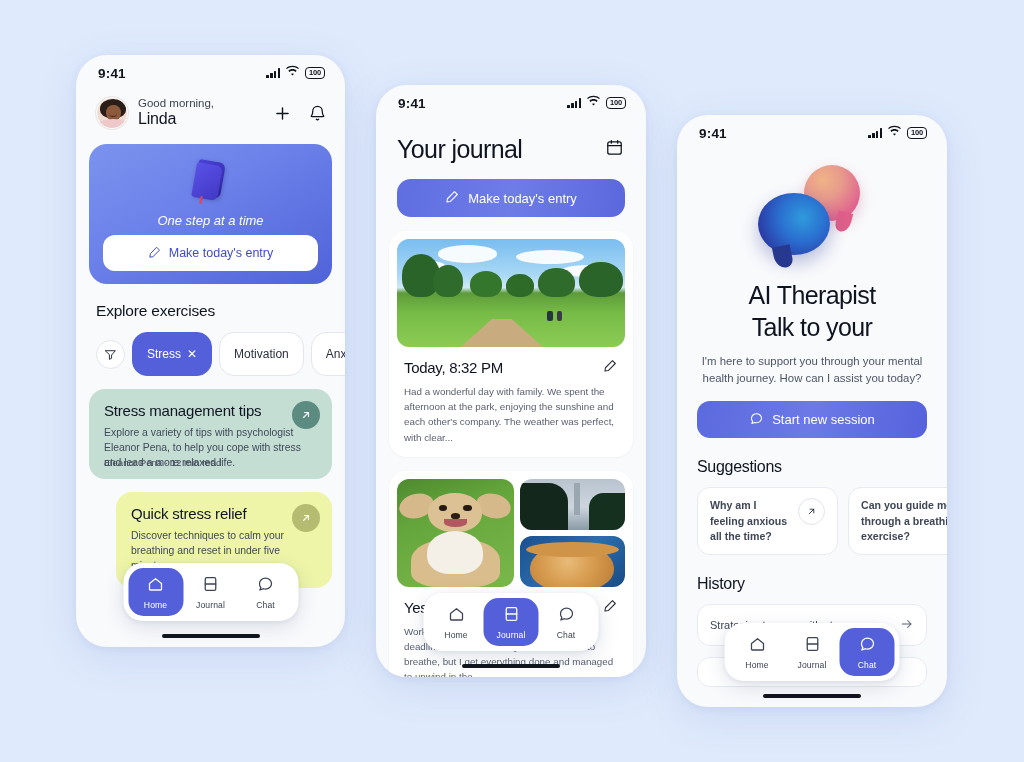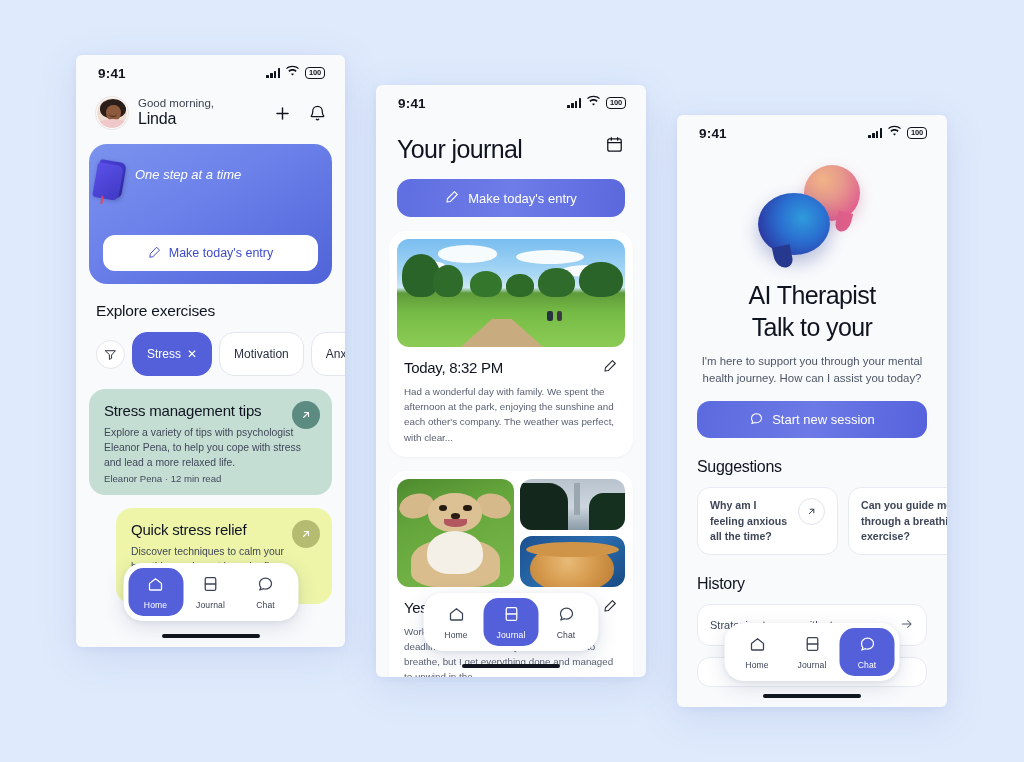--- a/index.html
+++ b/index.html
@@ -8,21 +8,21 @@
     overflow: hidden;
     background: #dfeafc;
     font-family: "Liberation Sans", sans-serif;
   }
   .stage { position: relative; width: 1024px; height: 762px; }
 
   
   .phone {
     position: absolute;
     background: #f9fafc;
-    border-radius: 6px;
+    border-radius: 31px;
     overflow: hidden;
     box-shadow: 0 10px 40px rgba(70,100,180,.13), 0 2px 8px rgba(70,100,180,.07);
   }
   #phone1 { left: 76px;  top: 55px;  width: 269px; height: 592px; }
   #phone2 { left: 376px; top: 85px;  width: 270px; height: 592px; }
   #phone3 { left: 677px; top: 115px; width: 270px; height: 592px; }
 
   
   .statusbar {
     height: 36px; display: flex; align-items: center;
@@ -86,21 +86,21 @@
     border-bottom:1.4px solid #4a2b1d; border-radius:0 0 8px 8px; }
   .greet-wrap { flex: 1; line-height: 1.15; }
   .greet-sm { font-size: 11.5px; color: #3d4453; }
   .greet-lg { font-size: 16px; color: #0f1420; letter-spacing: -.2px; }
   .p1-actions { display: flex; align-items: center; gap: 16px; color: #10141c; }
   .p1-actions svg { width: 19px; height: 19px; display: block; }
 
   .hero {
     margin: 15px 13px 0; height: 140px; border-radius: 18px;
     background: linear-gradient(150deg, #7b93ee 0%, #6d82ea 40%, #4f63d8 100%);
-    display: flex; flex-direction: row; align-items: flex-start;
+    display: flex; flex-direction: column; align-items: center;
     padding-top: 14px; position: relative;
   }
   .hero-book { width: 46px; height: 46px; position: relative; }
   .hero-book .cover {
     position: absolute; left: 8px; top: 3px; width: 27px; height: 36px;
     background: linear-gradient(135deg,#4a43d8 0%,#3b32bb 55%,#2d2596 100%);
     border-radius: 3px 6px 6px 3px; transform: rotate(10deg);
     box-shadow: 0 2px 5px rgba(20,20,60,.35);
   }
   .hero-book .pages {
@@ -145,36 +145,36 @@
     border: 1px solid #e3e6ed; display: flex; align-items: center; gap: 6px;
     font-size: 12px; color: #2b3040; flex: 0 0 auto;
   }
   .chip.sel { background: #5360d9; border-color: #5360d9; color: #fff; }
   .chip .x { font-size: 12px; line-height: 1; }
 
   .ex-card {
     margin: 13px 13px 0; border-radius: 16px; padding: 13px 15px 12px;
     position: relative;
   }
-  .ex-card.green { background: #c5ded4; height: 106px; }
+  .ex-card.green { background: #c5ded4; height: 90px; }
   .ex-card.yellow { background: #eef5a8; height: 96px; margin-left: 40px; }
   .ex-title { font-size: 15px; color: #0f1420; letter-spacing: -.2px; padding-right: 34px; }
   .ex-body { font-size: 10.4px; line-height: 1.45; color: #404859; margin-top: 6px; }
   .ex-meta { font-size: 9.6px; color: #414a5b; position: absolute; left: 15px; bottom: 11px; }
   .ex-arrow {
     position: absolute; right: 12px; top: 12px; width: 28px; height: 28px; border-radius: 50%;
     display: flex; align-items: center; justify-content: center; color: #fff;
   }
   .ex-card.green .ex-arrow { background: #5b8b81; }
   .ex-card.yellow .ex-arrow { background: #b6bb72; }
   .ex-arrow svg { width: 12px; height: 12px; }
 
   
   .p2-title-row {
-    display: flex; justify-content: space-between;
+    display: flex; align-items: center; justify-content: space-between;
     padding: 14px 22px 0 21px;
   }
   .p2-title { font-size: 25px; color: #0f1420; letter-spacing: -.6px; }
   .p2-title-row svg { width: 19px; height: 19px; color: #10141c; }
   .entry-btn {
     margin: 15px 21px 0; height: 38px; border-radius: 14px;
     background: linear-gradient(100deg,#5f6ee0 0%,#6e7ce8 50%,#5a68dd 100%);
     display: flex; align-items: center; justify-content: center; gap: 8px;
     color: #fff; font-size: 13px; font-weight: 500;
   }

